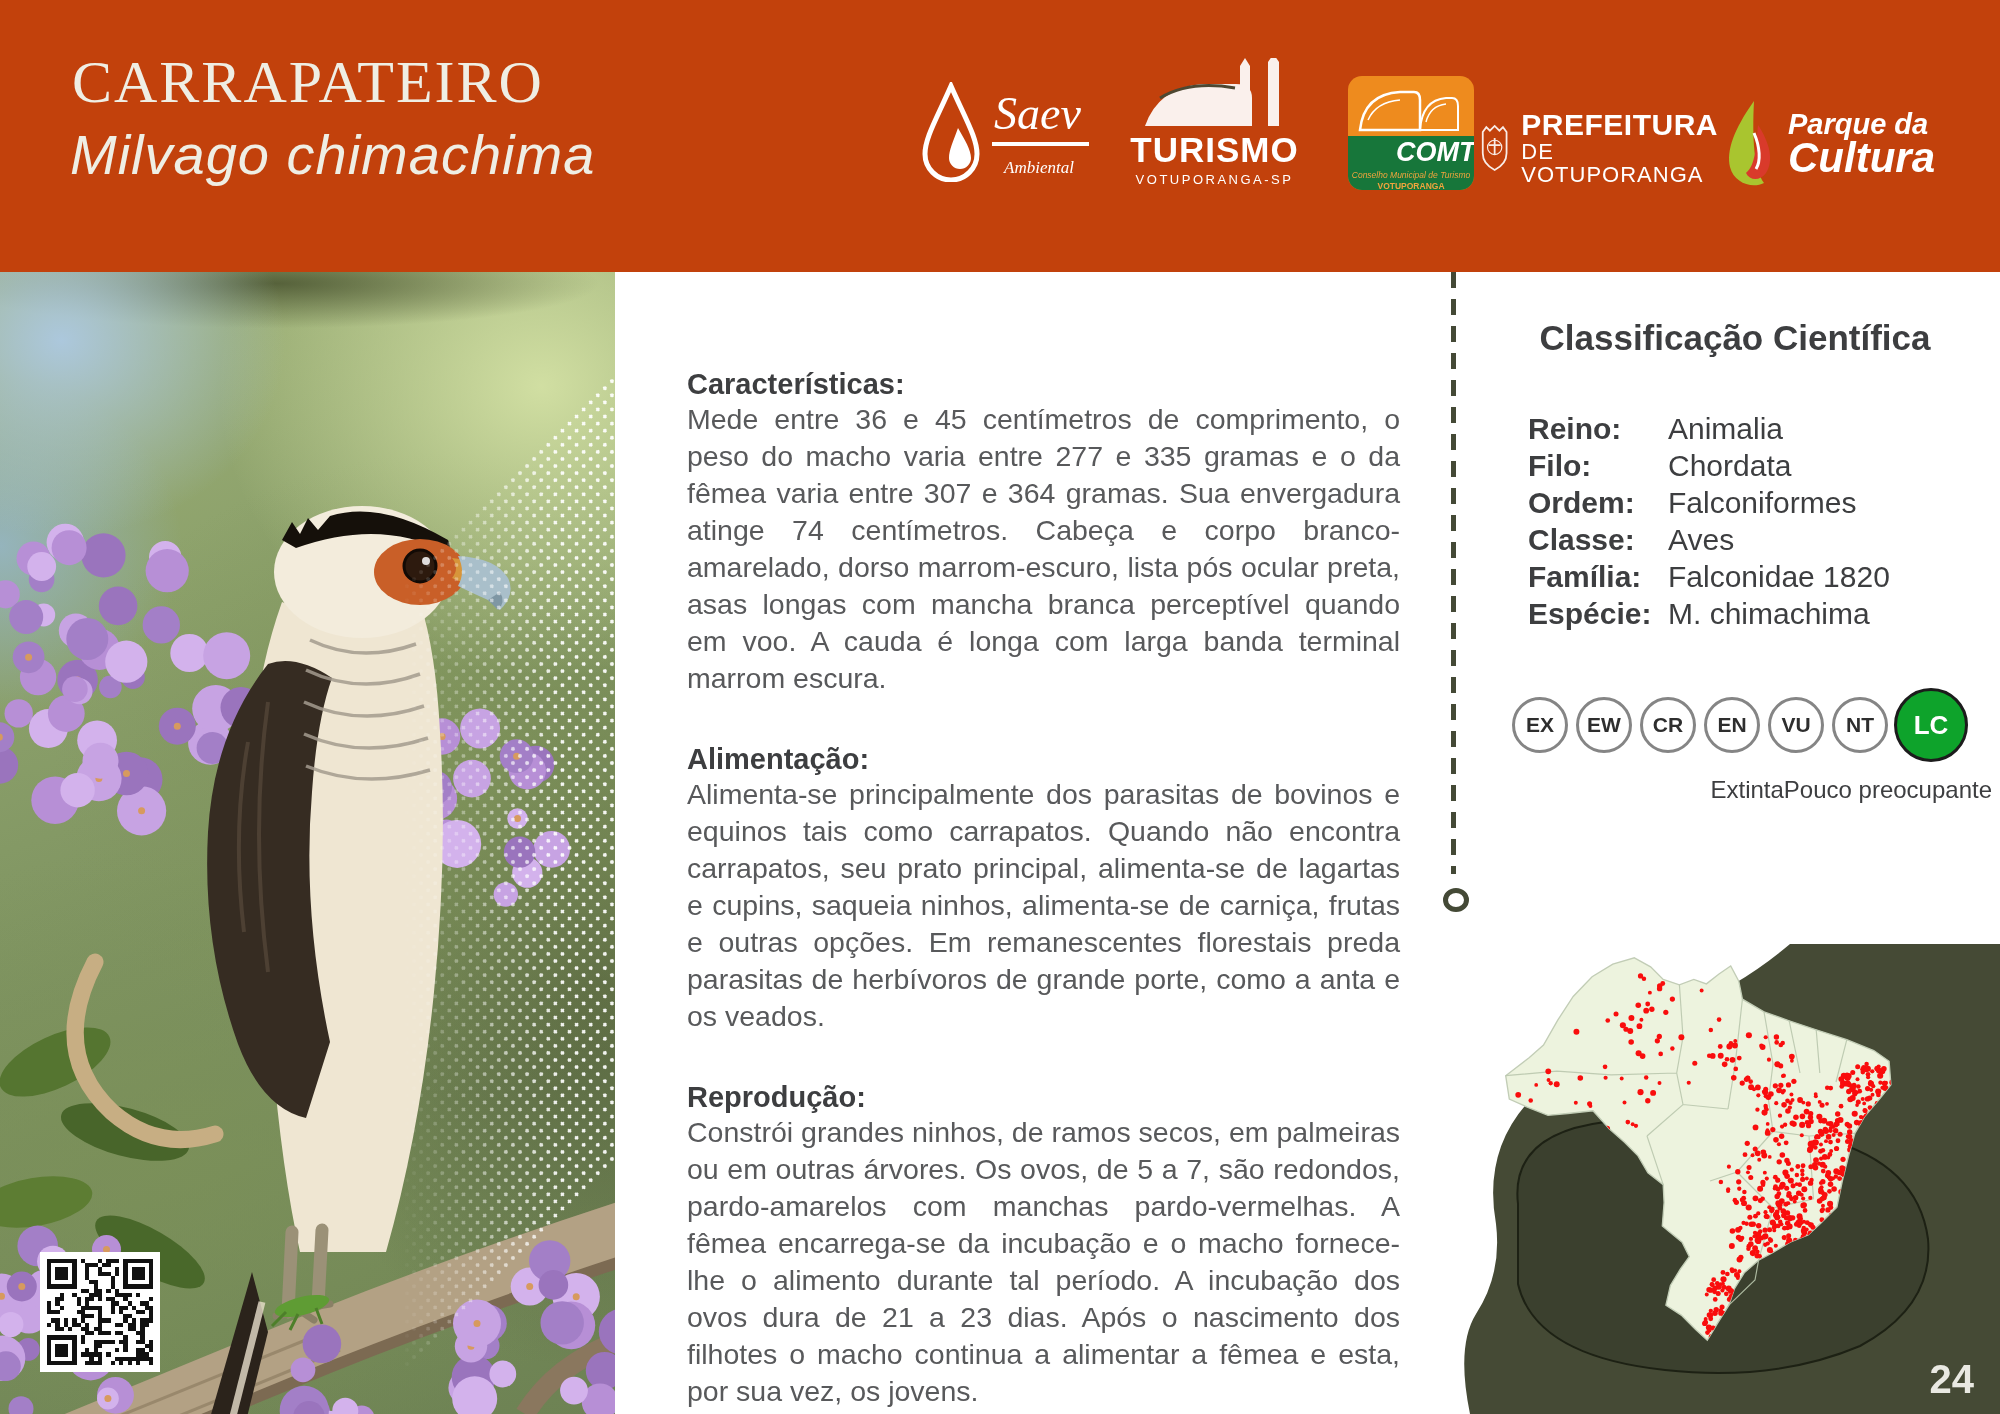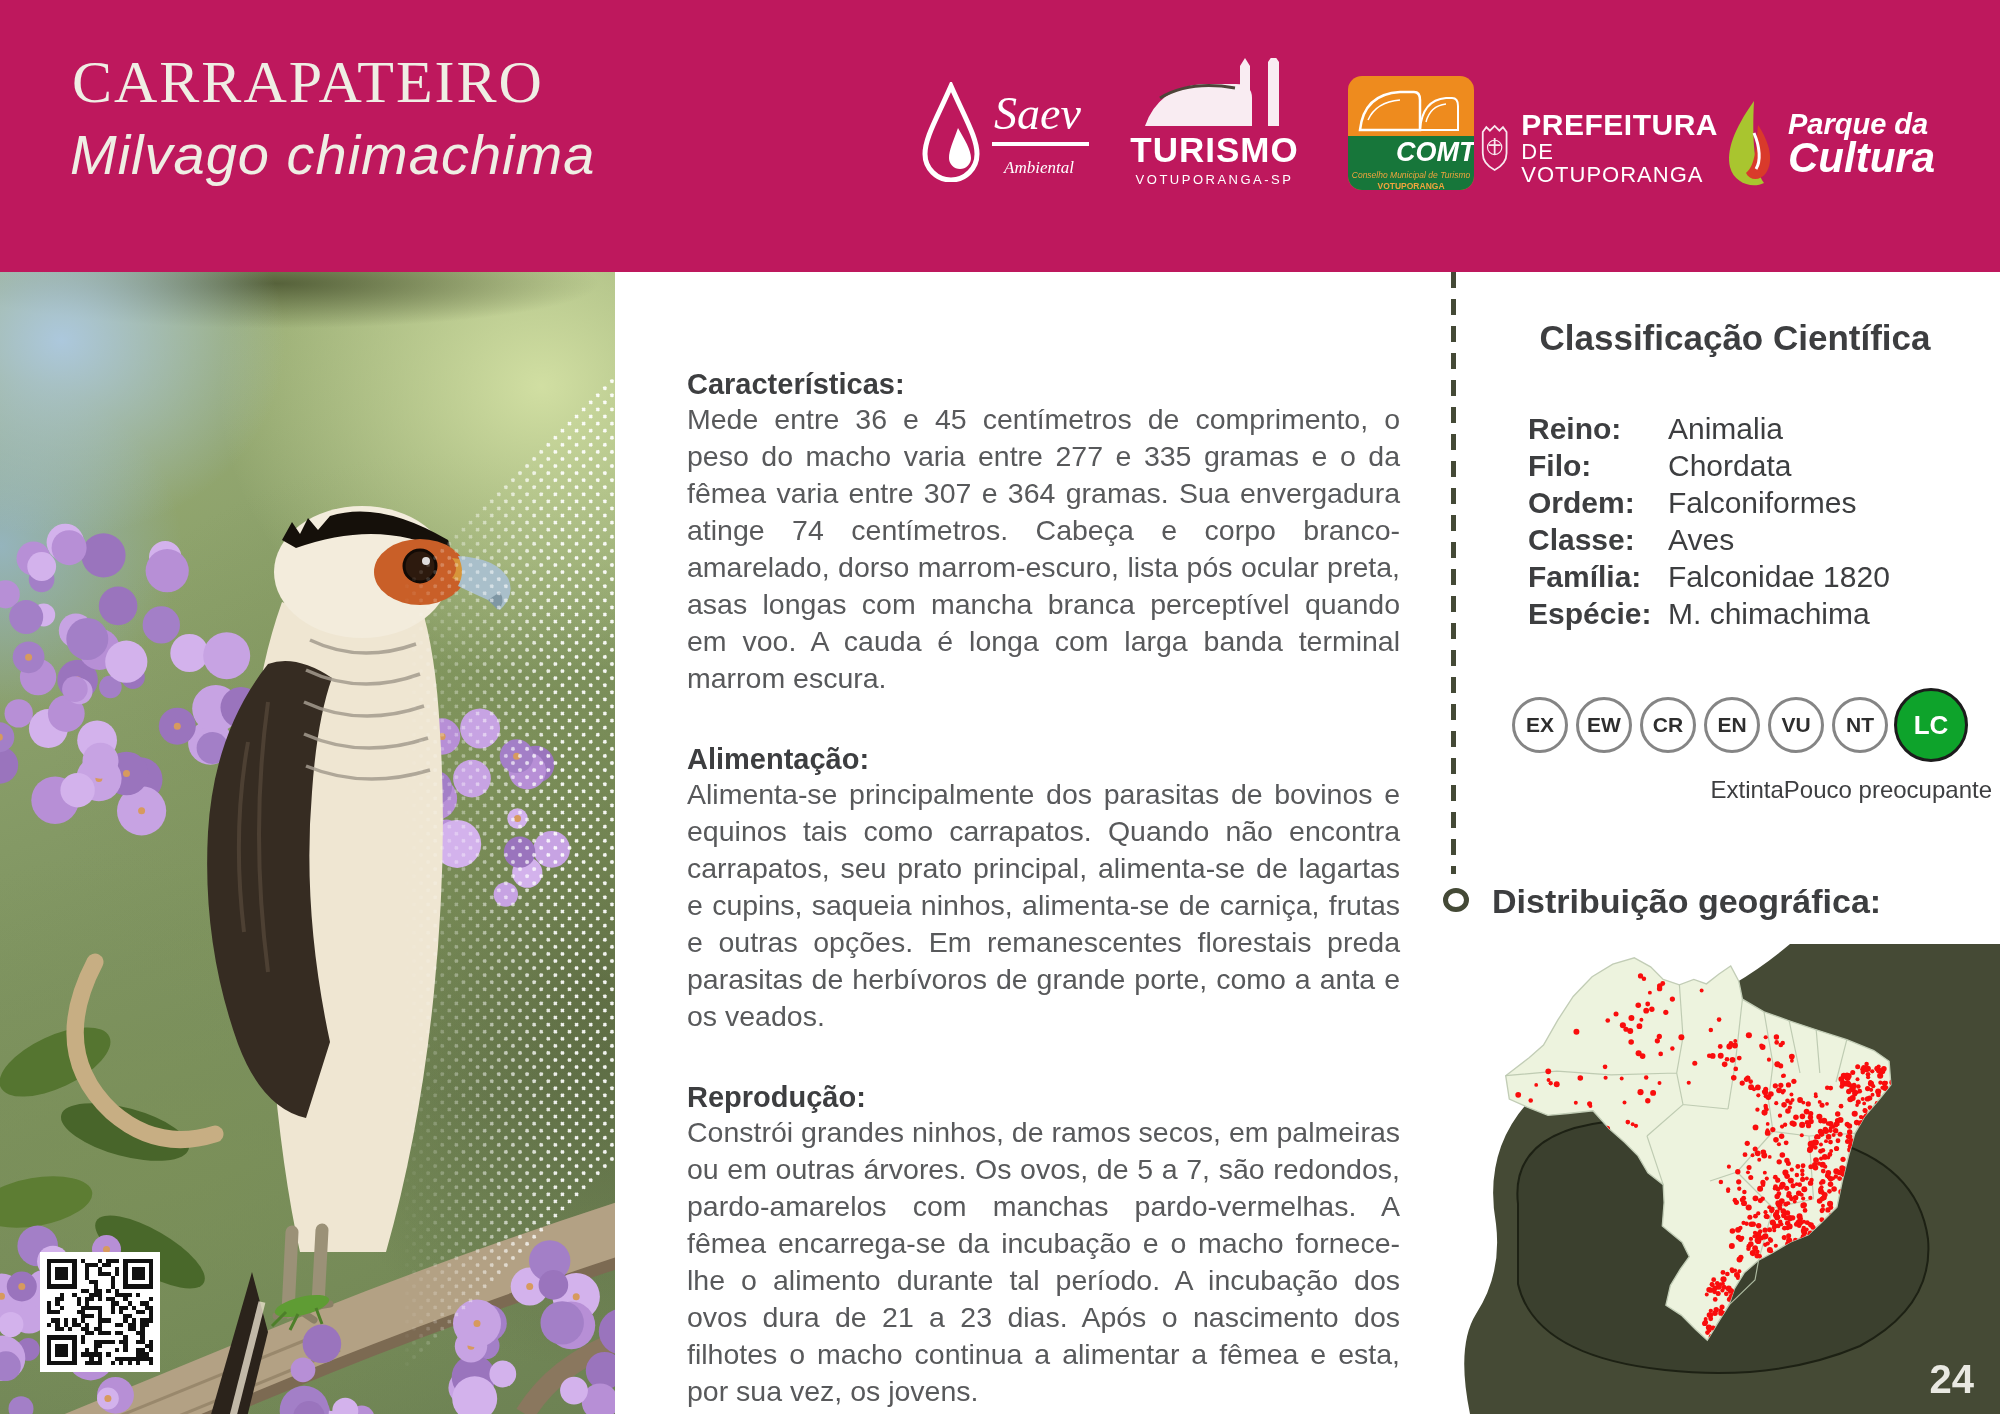--- a/index.html
+++ b/index.html
@@ -1,19 +1,19 @@
 <!DOCTYPE html>
 <html><head>
 <meta charset="utf-8">
 <style>
   html,body{margin:0;padding:0;background:#fff;}
   .page{position:relative;width:2000px;height:1414px;background:#fff;overflow:hidden;
         font-family:"Liberation Sans",sans-serif;}
   
-  .hdr{position:absolute;left:0;top:0;width:2000px;height:272px;background:#be185d;}
+  .hdr{position:absolute;left:0;top:0;width:2000px;height:272px;background:#c2410c;}
   .title{position:absolute;left:72px;top:48px;color:#efeee4;
          font-family:"Liberation Serif",serif;font-size:60px;letter-spacing:2px;}
   .subtitle{position:absolute;left:70px;top:122px;color:#efeee4;font-style:italic;
             font-size:56px;letter-spacing:1px;}
   .logo{position:absolute;color:#fff;}
   .saev{left:920px;top:72px;width:240px;height:120px;display:flex;align-items:center;}
   .saev-txt{margin-left:10px;}
   .saev-name{font-family:"Liberation Serif",serif;font-style:italic;font-size:46px;
              border-bottom:4px solid #fff;padding:0 8px 2px 2px;}
   .saev-sub{font-family:"Liberation Serif",serif;font-style:italic;font-size:17px;margin:12px 0 0 12px;}
@@ -636,21 +636,20 @@
       <div class="badge">VU</div>
       <div class="badge">NT</div>
       <div class="badge badge-lc">LC</div>
     </div>
     <div class="iucn-labels">
       <span>Extinta</span>
       <span>Pouco preocupante</span>
     </div>
   </div>
 
-  <div class="dist-h">Distribuição geográfica:</div>
 
   <div class="map-wrap">
     <svg width="560" height="470" viewBox="0 0 560 470">
       <path d="M350,0 Q300,42 248,62 Q150,96 96,150 Q42,202 56,280 Q62,330 36,370 Q16,402 30,470 L560,470 L560,0 Z" fill="#454a35"></path>
       <path d="M78,260 Q70,190 165,178 Q280,165 385,195 Q478,220 488,295 Q494,362 420,402 Q335,438 225,426 Q95,412 78,340 Z" fill="#3b402e" stroke="#1d2114" stroke-width="2"></path>
       <defs>
         <clipPath id="brclip">
             <use href="#br-shape"></use>
           </clipPath>
       </defs>

